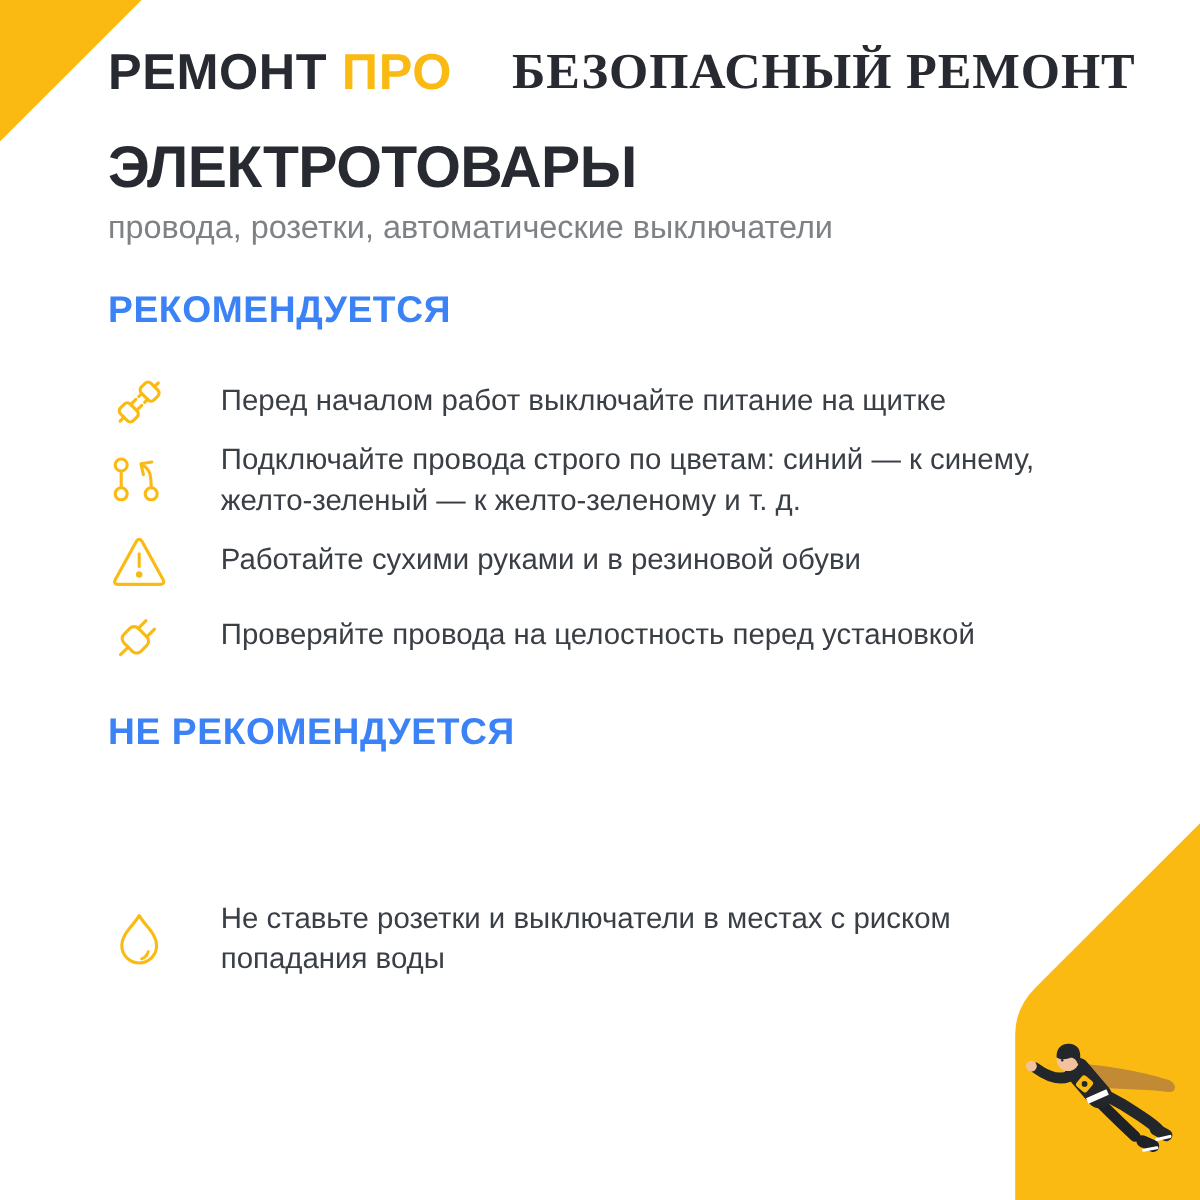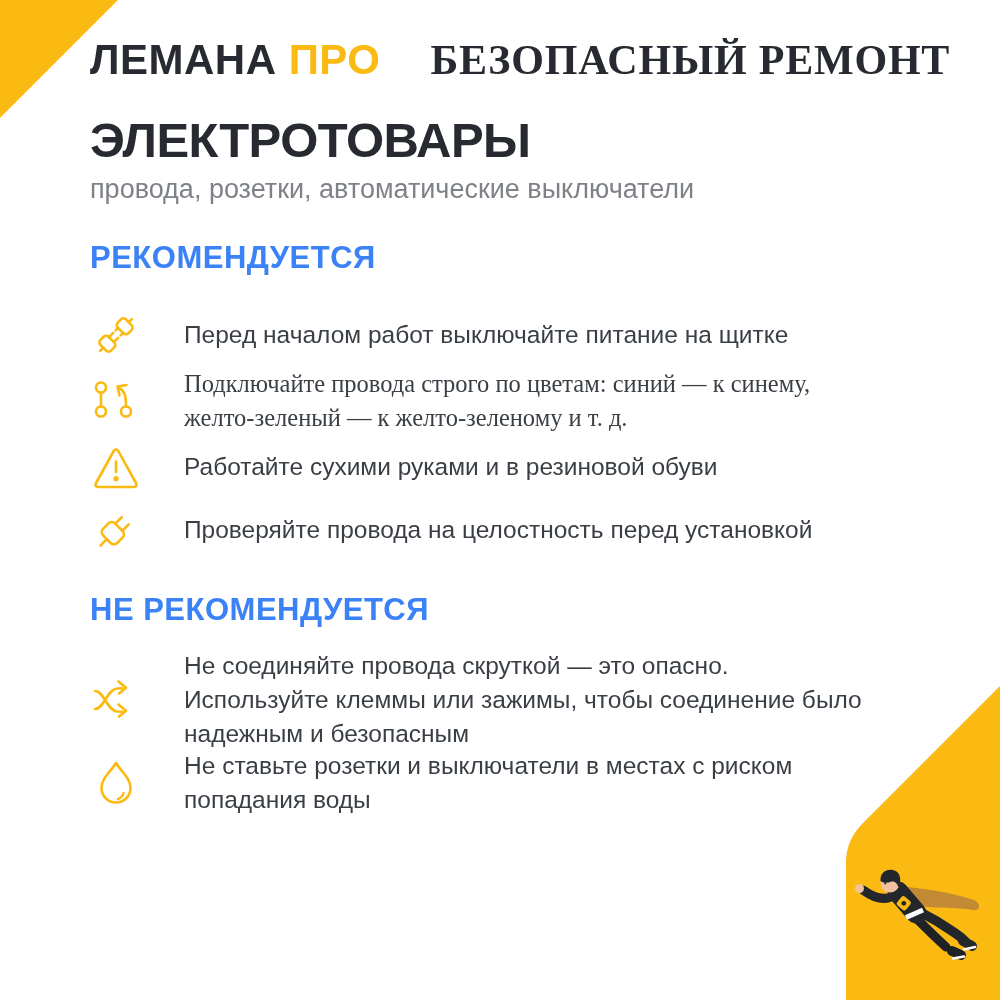--- a/index.html
+++ b/index.html
@@ -41,39 +41,39 @@
     position:absolute; left:90px; width:780px;
     display:flex; align-items:center;
   }
   .item .icon { width:52px; height:52px; flex:0 0 52px; margin-right:42px; }
   .item .icon svg { display:block; width:52px; height:52px; }
   .item-text {
     font-size:24.5px; line-height:34px; color:#3A3F45; max-width:690px;
     white-space:pre-line;
   }
   .i1 { top:306px; height:58px; }
-  .i2 { top:366px; height:70px;font-family:Liberation Serif, serif; }
+  .i2 { top:366px; height:70px; }
   .i3 { top:438px; height:58px; }
   .i4 { top:500px; height:60px; }
   .i5 { top:648px; height:104px; }
   .i6 { top:746px; height:74px; }
   .corner-br { position:absolute; left:840px; top:680px; width:160px; height:320px; }
   .character { position:absolute; left:850px; top:862px; width:140px; height:108px; }
   .ic { stroke:#FBBA12; fill:none; stroke-width:2.6; stroke-linecap:round; stroke-linejoin:round; }
 </style>
 </head>
 <body>
 
 <div class="page">
 
   <div class="corner-tl"></div>
 
   <div class="header">
     <div class="logo">
-      <span class="logo-dark">ЛЕМАНА</span>
+      <span class="logo-dark">РЕМОНТ</span>
       <span class="logo-yellow">ПРО</span>
     </div>
     <div class="header-title">БЕЗОПАСНЫЙ РЕМОНТ</div>
   </div>
 
   <h1 class="main-title">ЭЛЕКТРОТОВАРЫ</h1>
   <p class="subtitle">провода, розетки, автоматические выключатели</p>
 
   <h2 class="section-heading sec1">РЕКОМЕНДУЕТСЯ</h2>
 
@@ -133,34 +133,20 @@
           <line x1="30" y1="21" x2="39" y2="21"></line>
           <line x1="30" y1="31" x2="39" y2="31"></line>
         </g>
       </svg>
     </span>
     <p class="item-text">Проверяйте провода на целостность перед установкой</p>
   </div>
 
   <h2 class="section-heading sec2">НЕ РЕКОМЕНДУЕТСЯ</h2>
 
-  <div class="item i5">
-    <span class="icon">
-      <svg viewBox="0 0 52 52">
-        <g class="ic">
-          <path d="M5 35 C14 35 17 15.5 27 14.5 L32 14.2"></path>
-          <path d="M28.5 7.5 L36 13.8 L29 19.5"></path>
-          <path d="M5 17 C14 17 17 36.5 27 37.5 L32 37.8"></path>
-          <path d="M28.5 30.5 L36 36.8 L29 42.5"></path>
-        </g>
-      </svg>
-    </span>
-    <p class="item-text">Не соединяйте провода скруткой — это опасно.
-Используйте клеммы или зажимы, чтобы соединение было надежным и безопасным</p>
-  </div>
 
   <div class="item i6">
     <span class="icon">
       <svg viewBox="0 0 52 52">
         <g class="ic" stroke-width="3">
           <path d="M26 6 C21 14.5 11.5 21 11.5 31 a14.5 14.5 0 0 0 29 0 C40.5 21 31 14.5 26 6 Z"></path>
           <path d="M33.5 36 a8.5 8.5 0 0 1 -5.5 6" stroke-width="2.4"></path>
         </g>
       </svg>
     </span>

